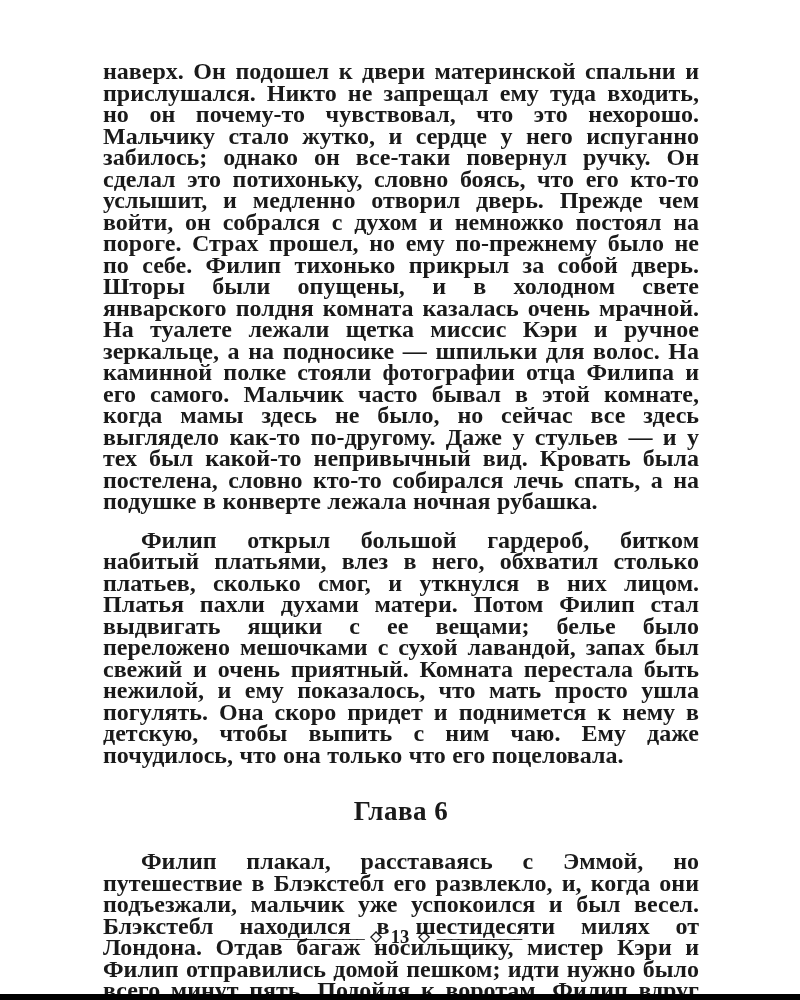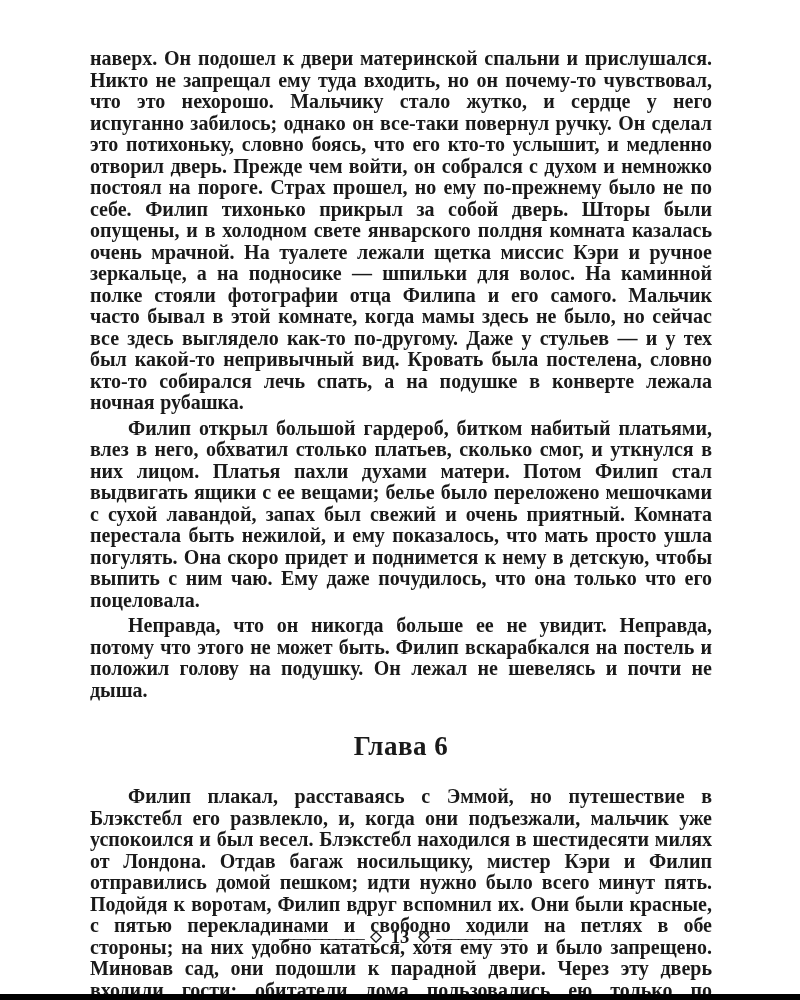--- a/index.html
+++ b/index.html
@@ -20,22 +20,22 @@
     width: 800px;
     height: 1000px;
     padding: 44px 84px 0 86px;
     position: relative;
     background: #ffffff;
   }
   .text-block {
     width: 100%;
   }
   .para {
-    margin: 4px;
-    font-size: 20px;
+    margin: 17px;
+    font-size: 24px;
     line-height: 21.5px;
     font-weight: bold;
     text-align: justify;
     text-indent: 38px;
     hyphens: auto;
     -webkit-hyphens: auto;
     word-spacing: 0.5px;
   }
   .para.no-indent {
     text-indent: 0;
@@ -87,21 +87,20 @@
   }
 </style>
 </head>
 <body>
 
 <div class="page">
 
   <main class="text-block">
     <p class="para no-indent">наверх. Он подошел к двери материнской спальни и прислушался. Никто не запрещал ему туда входить, но он почему-то чувствовал, что это нехорошо. Мальчику стало жутко, и сердце у него испуганно забилось; однако он все-таки повернул ручку. Он сделал это потихоньку, словно боясь, что его кто-то услышит, и медленно отворил дверь. Прежде чем войти, он собрался с духом и немножко постоял на пороге. Страх прошел, но ему по-прежнему было не по себе. Филип тихонько прикрыл за собой дверь. Шторы были опущены, и в холодном свете январского полдня комната казалась очень мрачной. На туалете лежали щетка миссис Кэри и ручное зеркальце, а на подносике — шпильки для волос. На каминной полке стояли фотографии отца Филипа и его самого. Мальчик часто бывал в этой комнате, когда мамы здесь не было, но сейчас все здесь выглядело как-то по-другому. Даже у стульев — и у тех был какой-то непривычный вид. Кровать была постелена, словно кто-то собирался лечь спать, а на подушке в конверте лежала ночная рубашка.</p>
     <p class="para">Филип открыл большой гардероб, битком набитый платьями, влез в него, обхватил столько платьев, сколько смог, и уткнулся в них лицом. Платья пахли духами матери. Потом Филип стал выдвигать ящики с ее вещами; белье было переложено мешочками с сухой лавандой, запах был свежий и очень приятный. Комната перестала быть нежилой, и ему показалось, что мать просто ушла погулять. Она скоро придет и поднимется к нему в детскую, чтобы выпить с ним чаю. Ему даже почудилось, что она только что его поцеловала.</p>
-    <p class="para">Неправда, что он никогда больше ее не увидит. Неправда, потому что этого не может быть. Филип вскарабкался на постель и положил голову на подушку. Он лежал не шевелясь и почти не дыша.</p>
 
     <h2 class="chapter-heading">Глава 6</h2>
 
     <p class="para">Филип плакал, расставаясь с Эммой, но путешествие в Блэкстебл его развлекло, и, когда они подъезжали, мальчик уже успокоился и был весел. Блэкстебл находился в шестидесяти милях от Лондона. Отдав багаж носильщику, мистер Кэри и Филип отправились домой пешком; идти нужно было всего минут пять. Подойдя к воротам, Филип вдруг вспомнил их. Они были красные, с пятью перекладинами и свободно ходили на петлях в обе стороны; на них удобно кататься, хотя ему это и было запрещено. Миновав сад, они подошли к парадной двери. Через эту дверь входили гости; обитатели дома пользовались ею только по воскресеньям</p>
   </main>
 
   <footer class="page-footer">
     <span class="rule">––––––––––––</span>
     <span class="diamond">◇</span>
     <span class="page-number">13</span>

